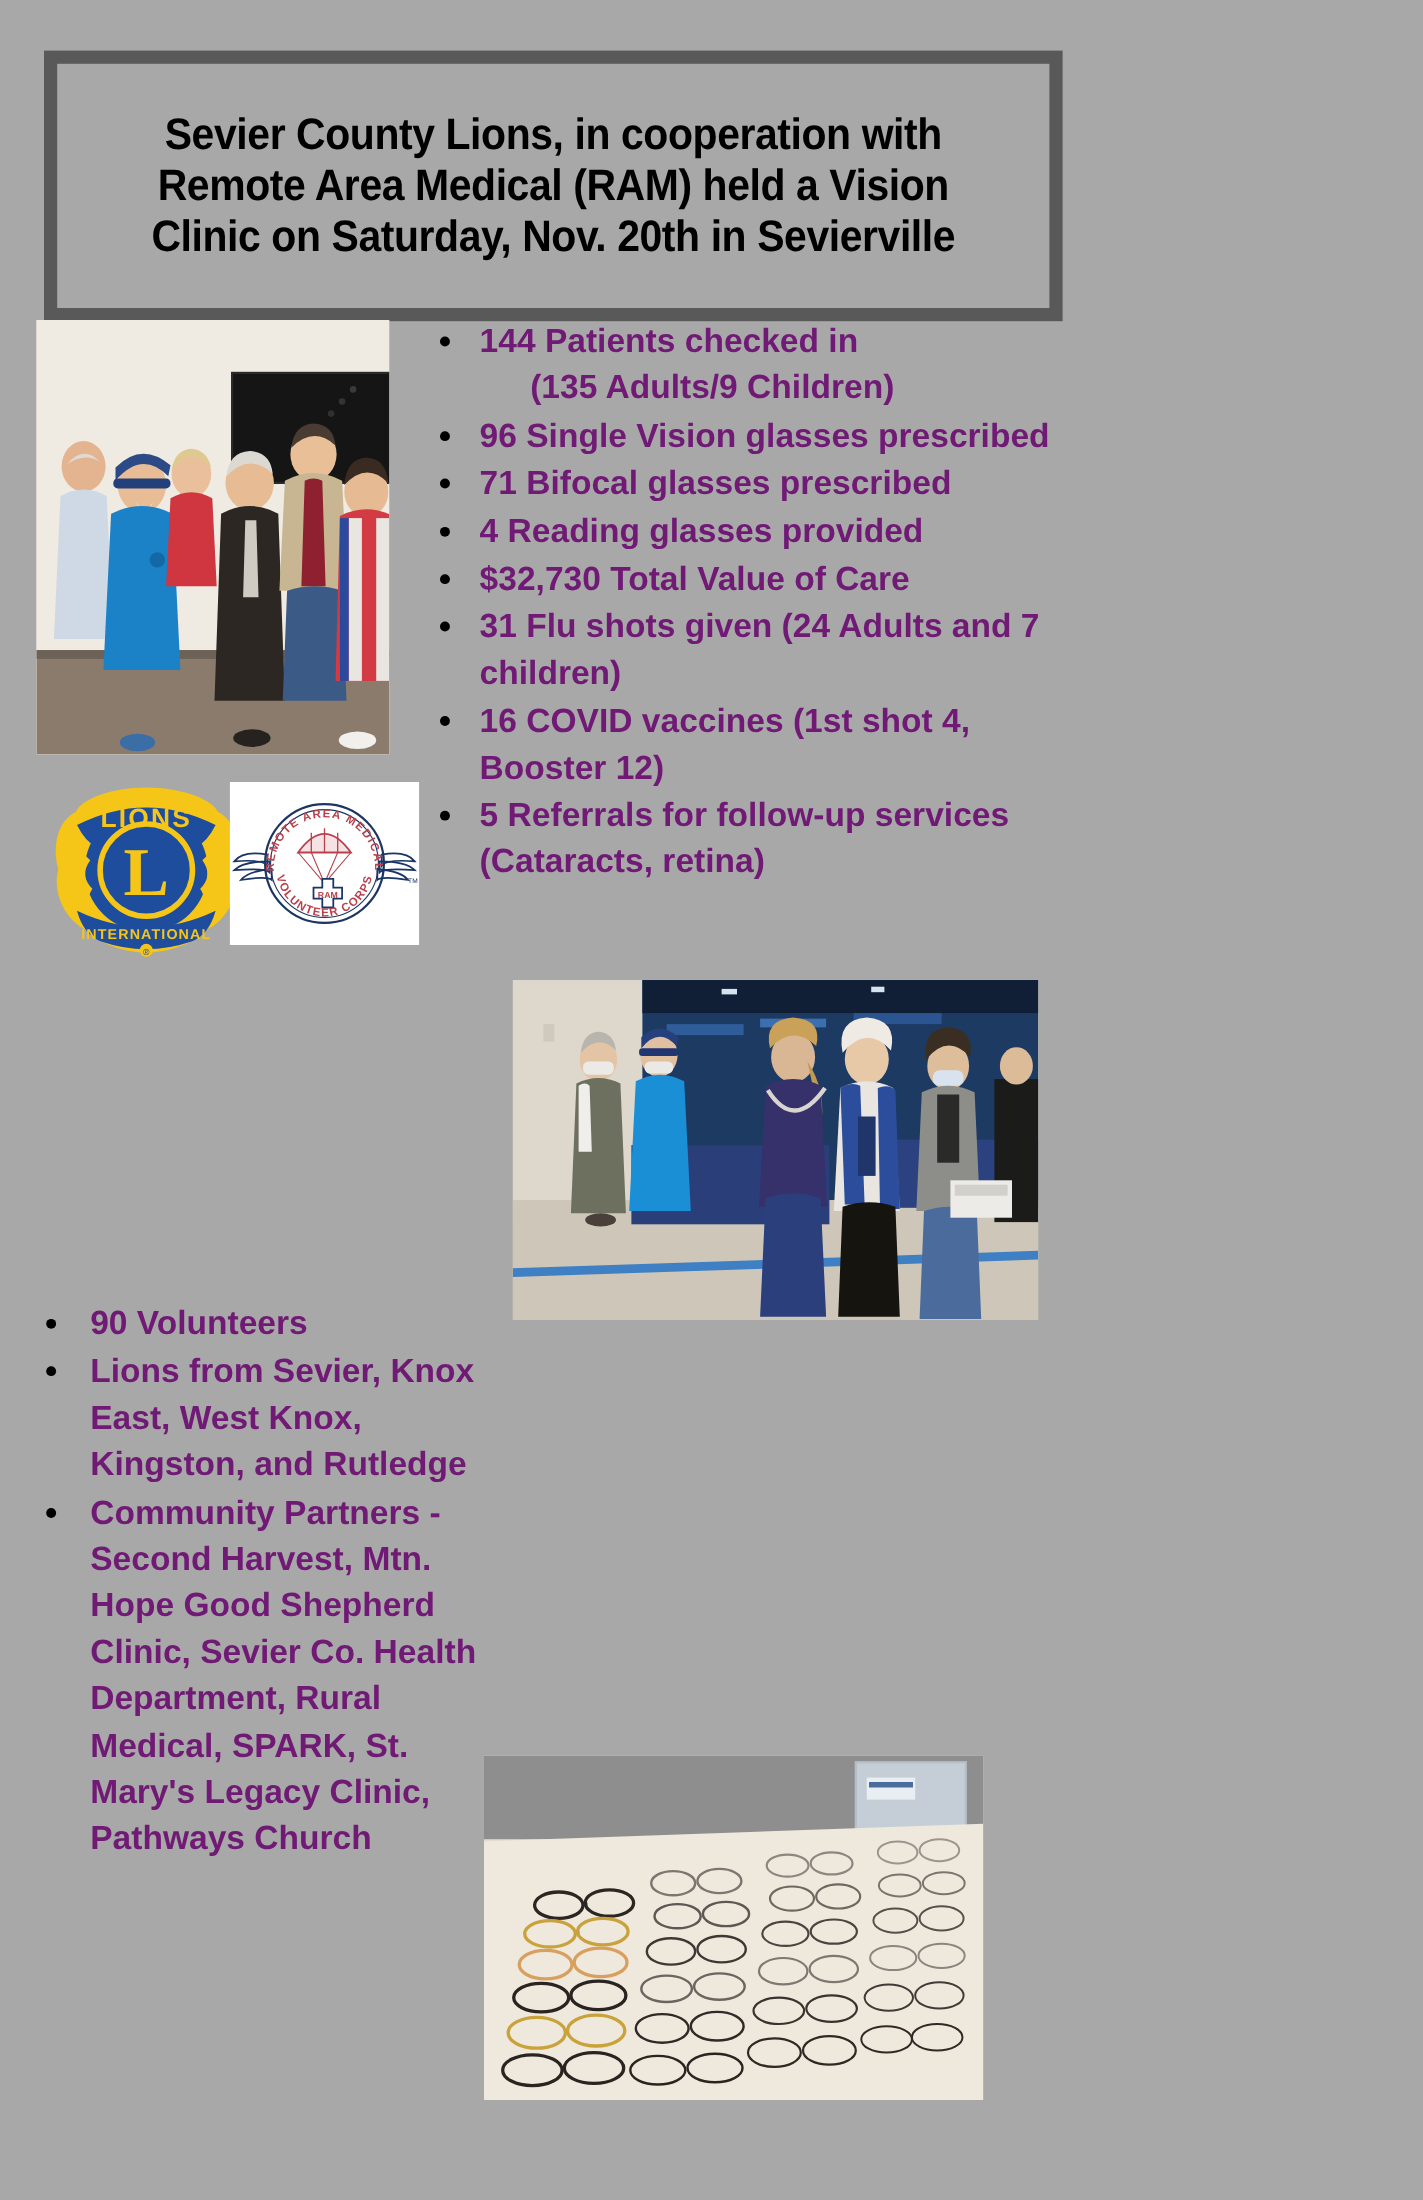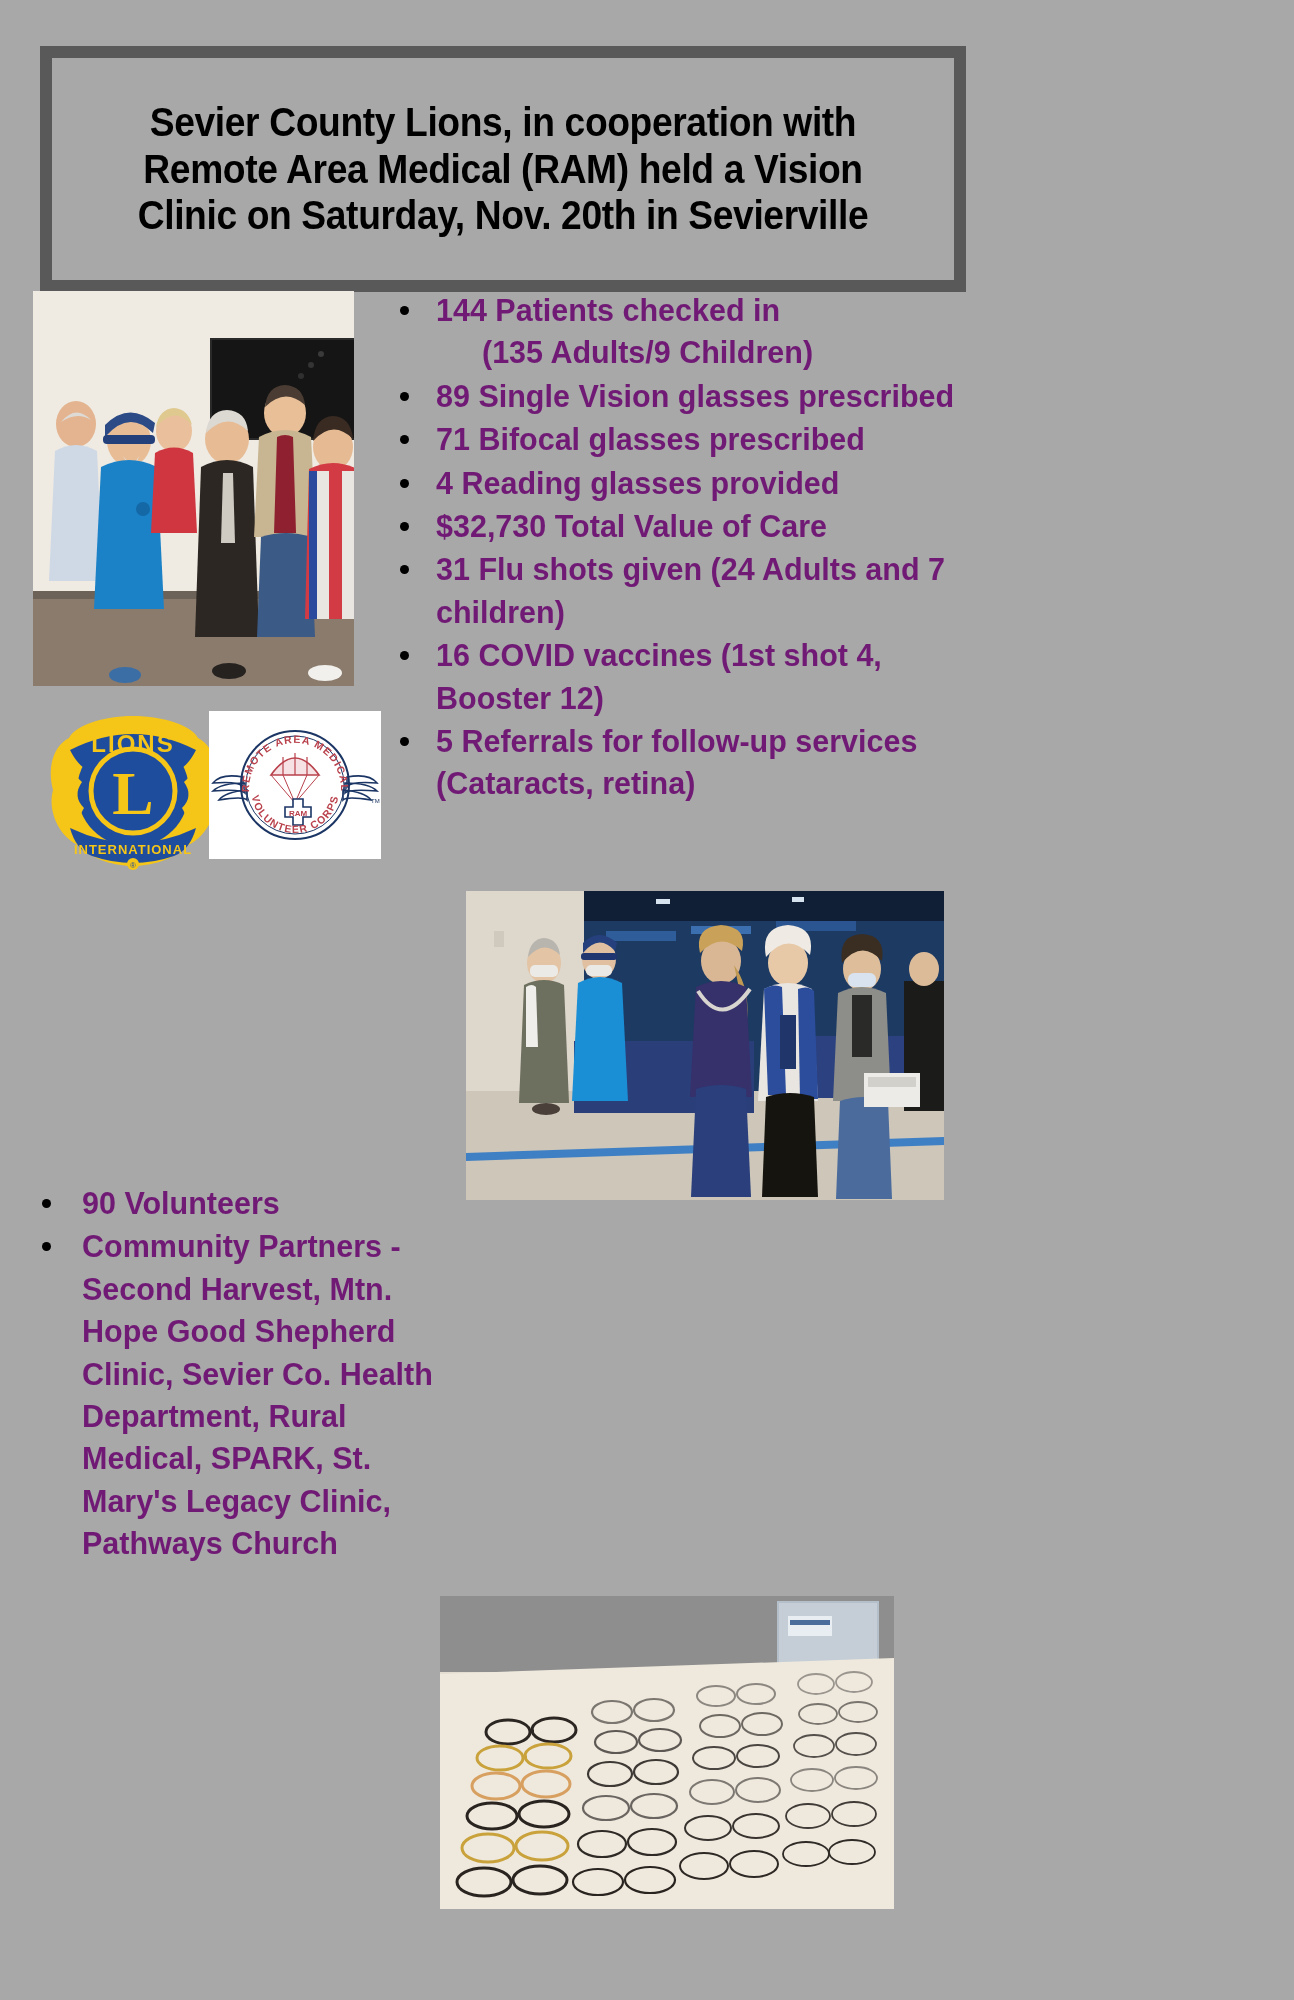--- a/index.html
+++ b/index.html
@@ -275,21 +275,21 @@
 </div>
 
 <ul class="bullets" id="list-stats">
   <li>
     <span class="dot"></span>
     <span class="txt">144 Patients checked in</span>
     <span class="txt" style="text-indent:46px; display:block;">(135 Adults/9 Children)</span>
   </li>
   <li>
     <span class="dot"></span>
-    <span class="txt">89 Single Vision glasses prescribed</span>
+    <span class="txt">96 Single Vision glasses prescribed</span>
   </li>
   <li>
     <span class="dot"></span>
     <span class="txt">71 Bifocal glasses prescribed</span>
   </li>
   <li>
     <span class="dot"></span>
     <span class="txt">4 Reading glasses provided</span>
   </li>
   <li>
@@ -307,20 +307,24 @@
   <li>
     <span class="dot"></span>
     <span class="txt">5 Referrals for follow-up services (Cataracts, retina)</span>
   </li>
 </ul>
 
 <ul class="bullets" id="list-team">
   <li>
     <span class="dot"></span>
     <span class="txt">90 Volunteers</span>
+  </li>
+  <li>
+    <span class="dot"></span>
+    <span class="txt">Lions from Sevier, Knox East, West Knox, Kingston, and Rutledge</span>
   </li>
   <li>
     <span class="dot"></span>
     <span class="txt">Community Partners - Second Harvest, Mtn. Hope Good Shepherd Clinic, Sevier Co. Health Department, Rural Medical, SPARK, St. Mary's Legacy Clinic, Pathways Church</span>
   </li>
 </ul>
 
 <div class="photo" id="photo-clinic">
   <svg width="478" height="309" viewBox="0 0 478 309" preserveAspectRatio="none">
     <rect x="0" y="0" width="478" height="309" fill="#d9d3c8"></rect>

